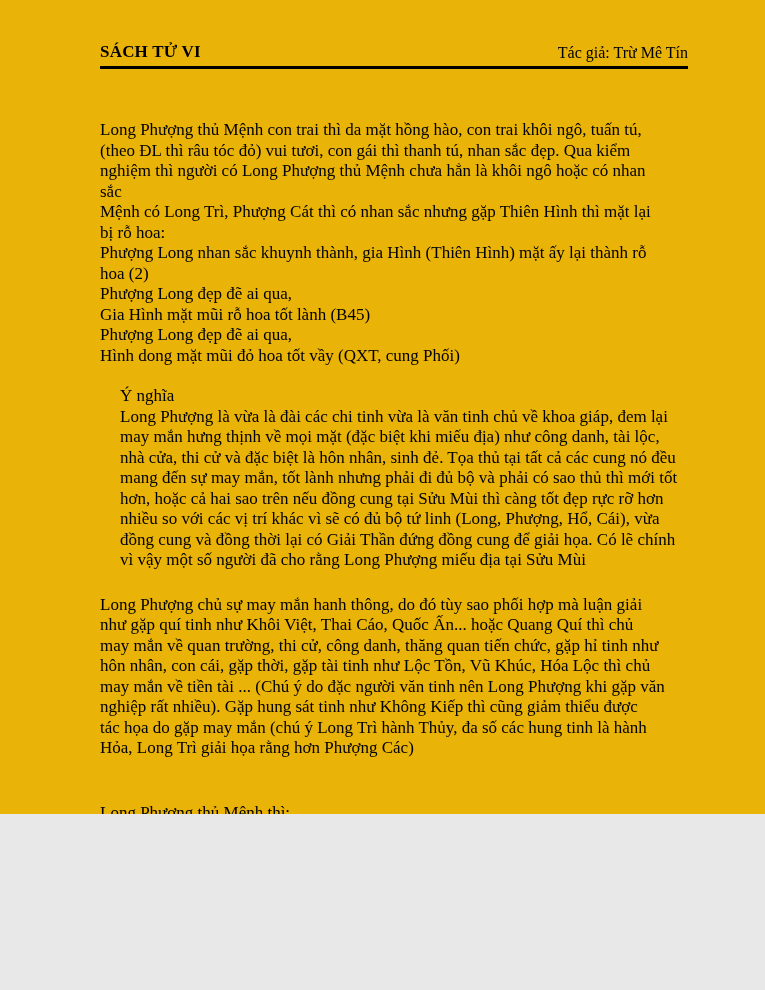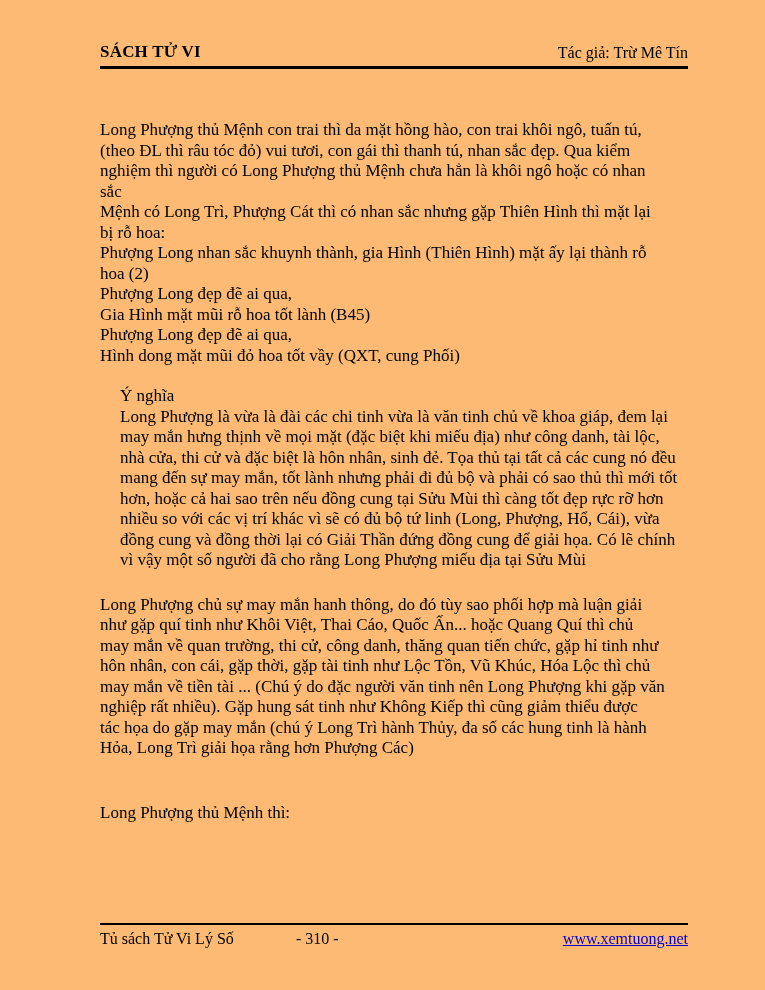--- a/index.html
+++ b/index.html
@@ -1,21 +1,21 @@
 <!DOCTYPE html>
 <html lang="vi"><head>
 <meta charset="utf-8">
 <style>
   * { margin: 0; padding: 0; box-sizing: border-box; }
   html, body { background: #e8e8e8; }
   .page {
     position: relative;
     width: 765px;
-    height: 990px;
-    background: #fdba74;
+    height: 814px;
+    background: #eab308;
     font-family: "Liberation Serif", "DejaVu Serif", serif;
     color: #000000;
     overflow: hidden;
   }
   
   .page-header {
     position: absolute;
     left: 100px;
     right: 77px;
     top: 42px;

